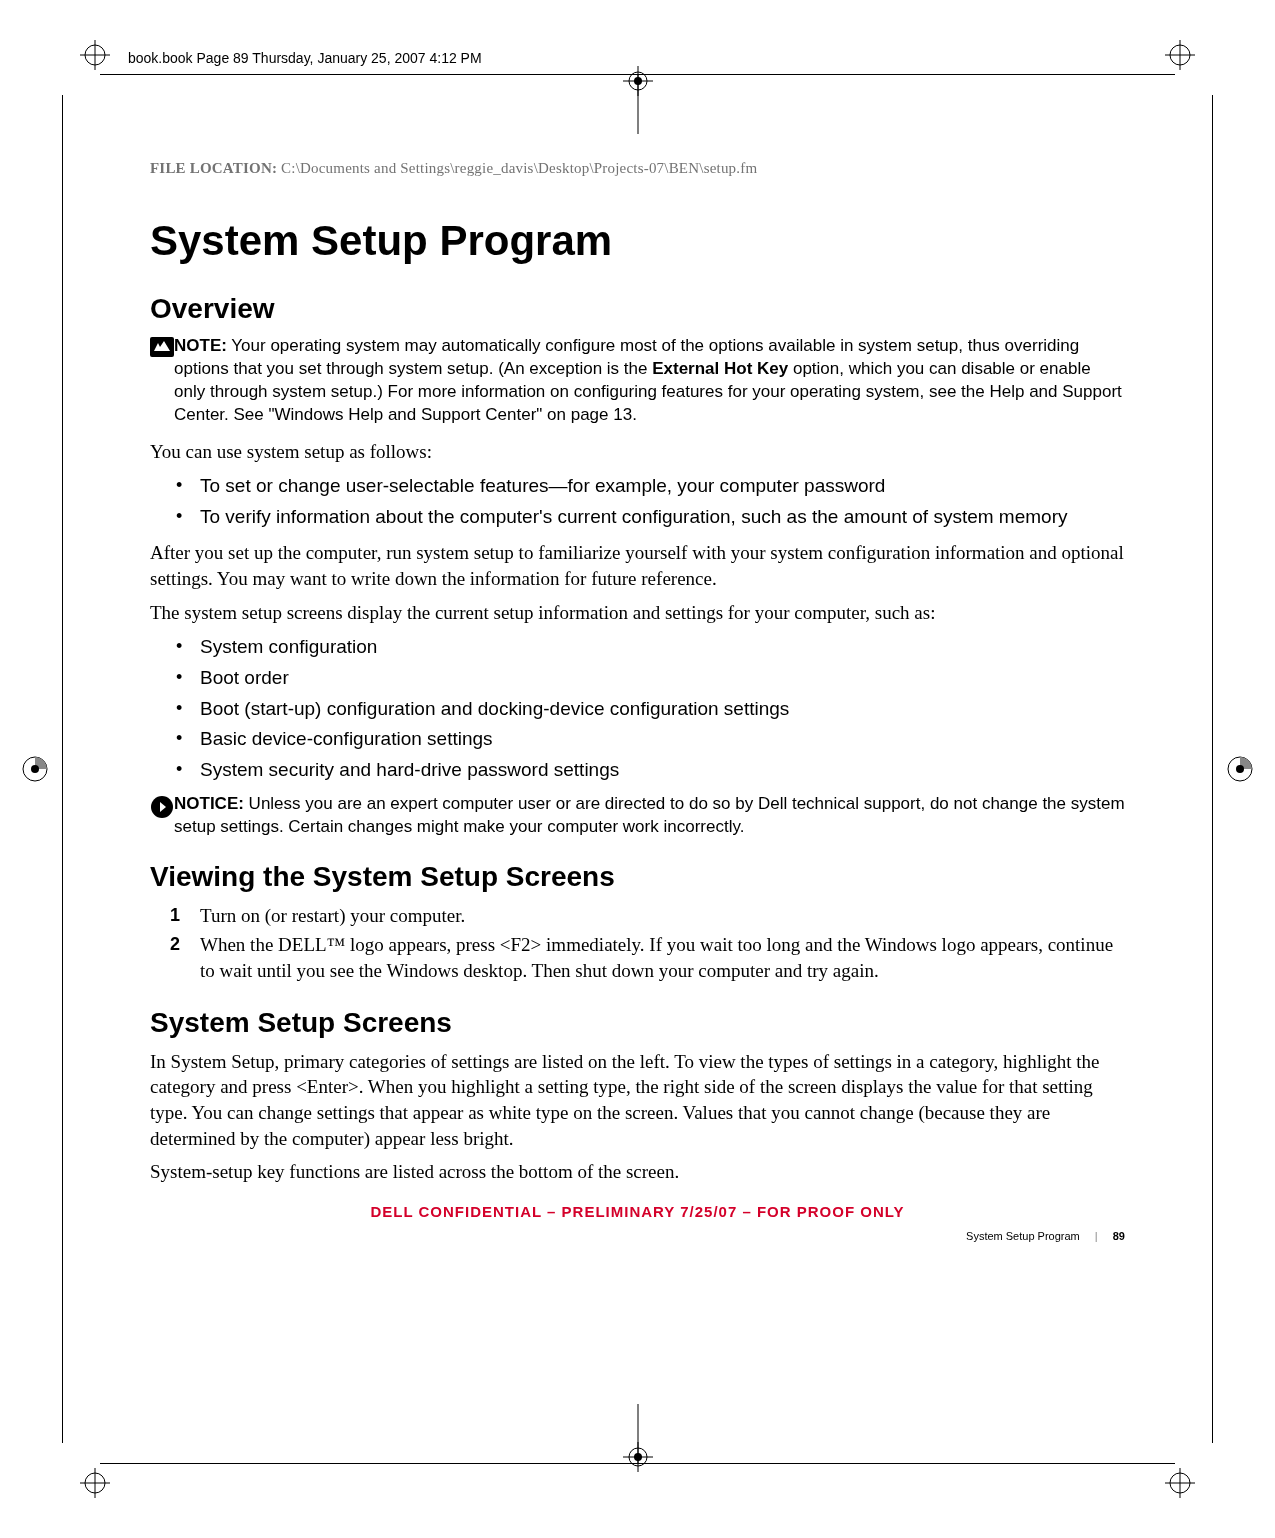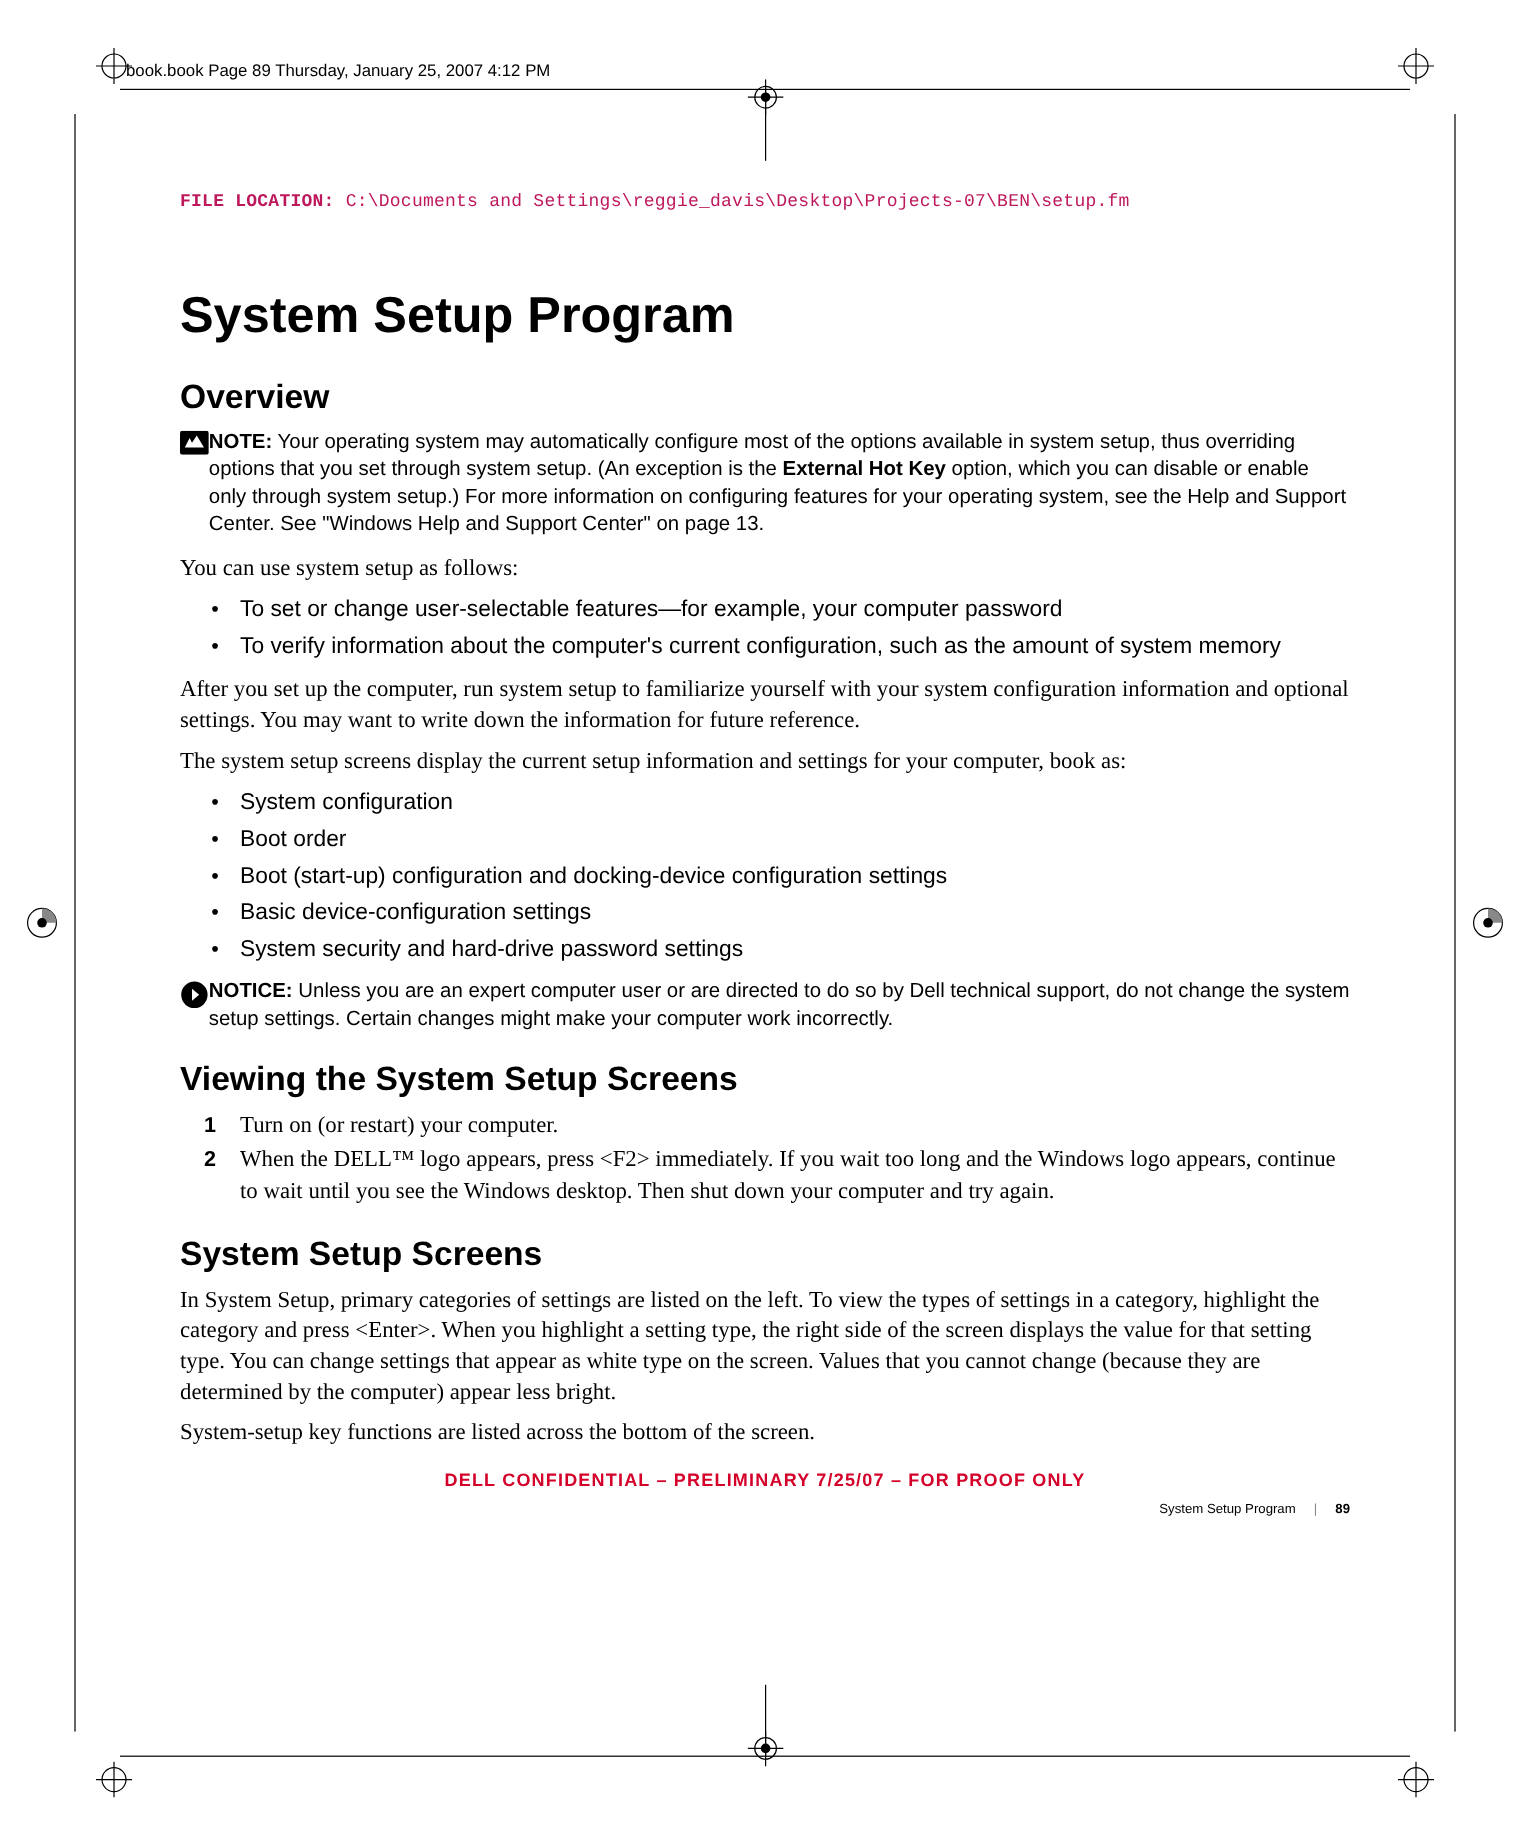--- a/index.html
+++ b/index.html
@@ -28,36 +28,36 @@
   .crop-rc { top: 50%; right: 20px; transform: translateY(-50%); }
   .frame-line-top { position: absolute; top: 74px; left: 100px; right: 100px; height: 1px; background: #000; }
   .frame-line-bottom { position: absolute; bottom: 74px; left: 100px; right: 100px; height: 1px; background: #000; }
   .frame-line-left { position: absolute; left: 62px; top: 95px; bottom: 95px; width: 1px; background: #000; }
   .frame-line-right { position: absolute; right: 62px; top: 95px; bottom: 95px; width: 1px; background: #000; }
   .center-top { position: absolute; top: 74px; left: 50%; width: 1px; height: 60px; background: #000; transform: translateX(-50%);}
   .center-bottom { position: absolute; bottom: 74px; left: 50%; width: 1px; height: 60px; background: #000; transform: translateX(-50%);}
   .header-meta {
     position: absolute;
     top: 50px;
-    left: 105px;
+    left: 128px;
     font-family: Arial, sans-serif;
     font-size: 14px;
   }
   .page {
     position: absolute;
     top: 160px;
     left: 150px;
     width: 975px;
   }
   .file-location {
-    font-family: Liberation Mono, monospace;
+    font-family: Liberation Serif, serif;
     font-size: 15px;
-    color: #be185d;
+    color: #737373;
     letter-spacing: 0.2px;
-    margin-bottom: 62px;
+    margin-bottom: 40px;
   }
   .file-location .label { font-weight: bold; }
   h1.title {
     font-family: 'Helvetica Neue', Arial, sans-serif;
     font-weight: 900;
     font-size: 42px;
     margin: 0 0 28px 0;
     letter-spacing: 0px;
   }
   h2.section {
@@ -241,21 +241,21 @@
   </div>
 
   <p class="body">You can use system setup as follows:</p>
 
   <ul class="bullets">
     <li>To set or change user-selectable features—for example, your computer password</li>
     <li>To verify information about the computer's current configuration, such as the amount of system memory</li>
   </ul>
 
   <p class="body">After you set up the computer, run system setup to familiarize yourself with your system configuration information and optional settings. You may want to write down the information for future reference.</p>
-  <p class="body">The system setup screens display the current setup information and settings for your computer, book as:</p>
+  <p class="body">The system setup screens display the current setup information and settings for your computer, such as:</p>
 
   <ul class="bullets">
     <li>System configuration</li>
     <li>Boot order</li>
     <li>Boot (start-up) configuration and docking-device configuration settings</li>
     <li>Basic device-configuration settings</li>
     <li>System security and hard-drive password settings</li>
   </ul>
 
   <div class="notice-block">

